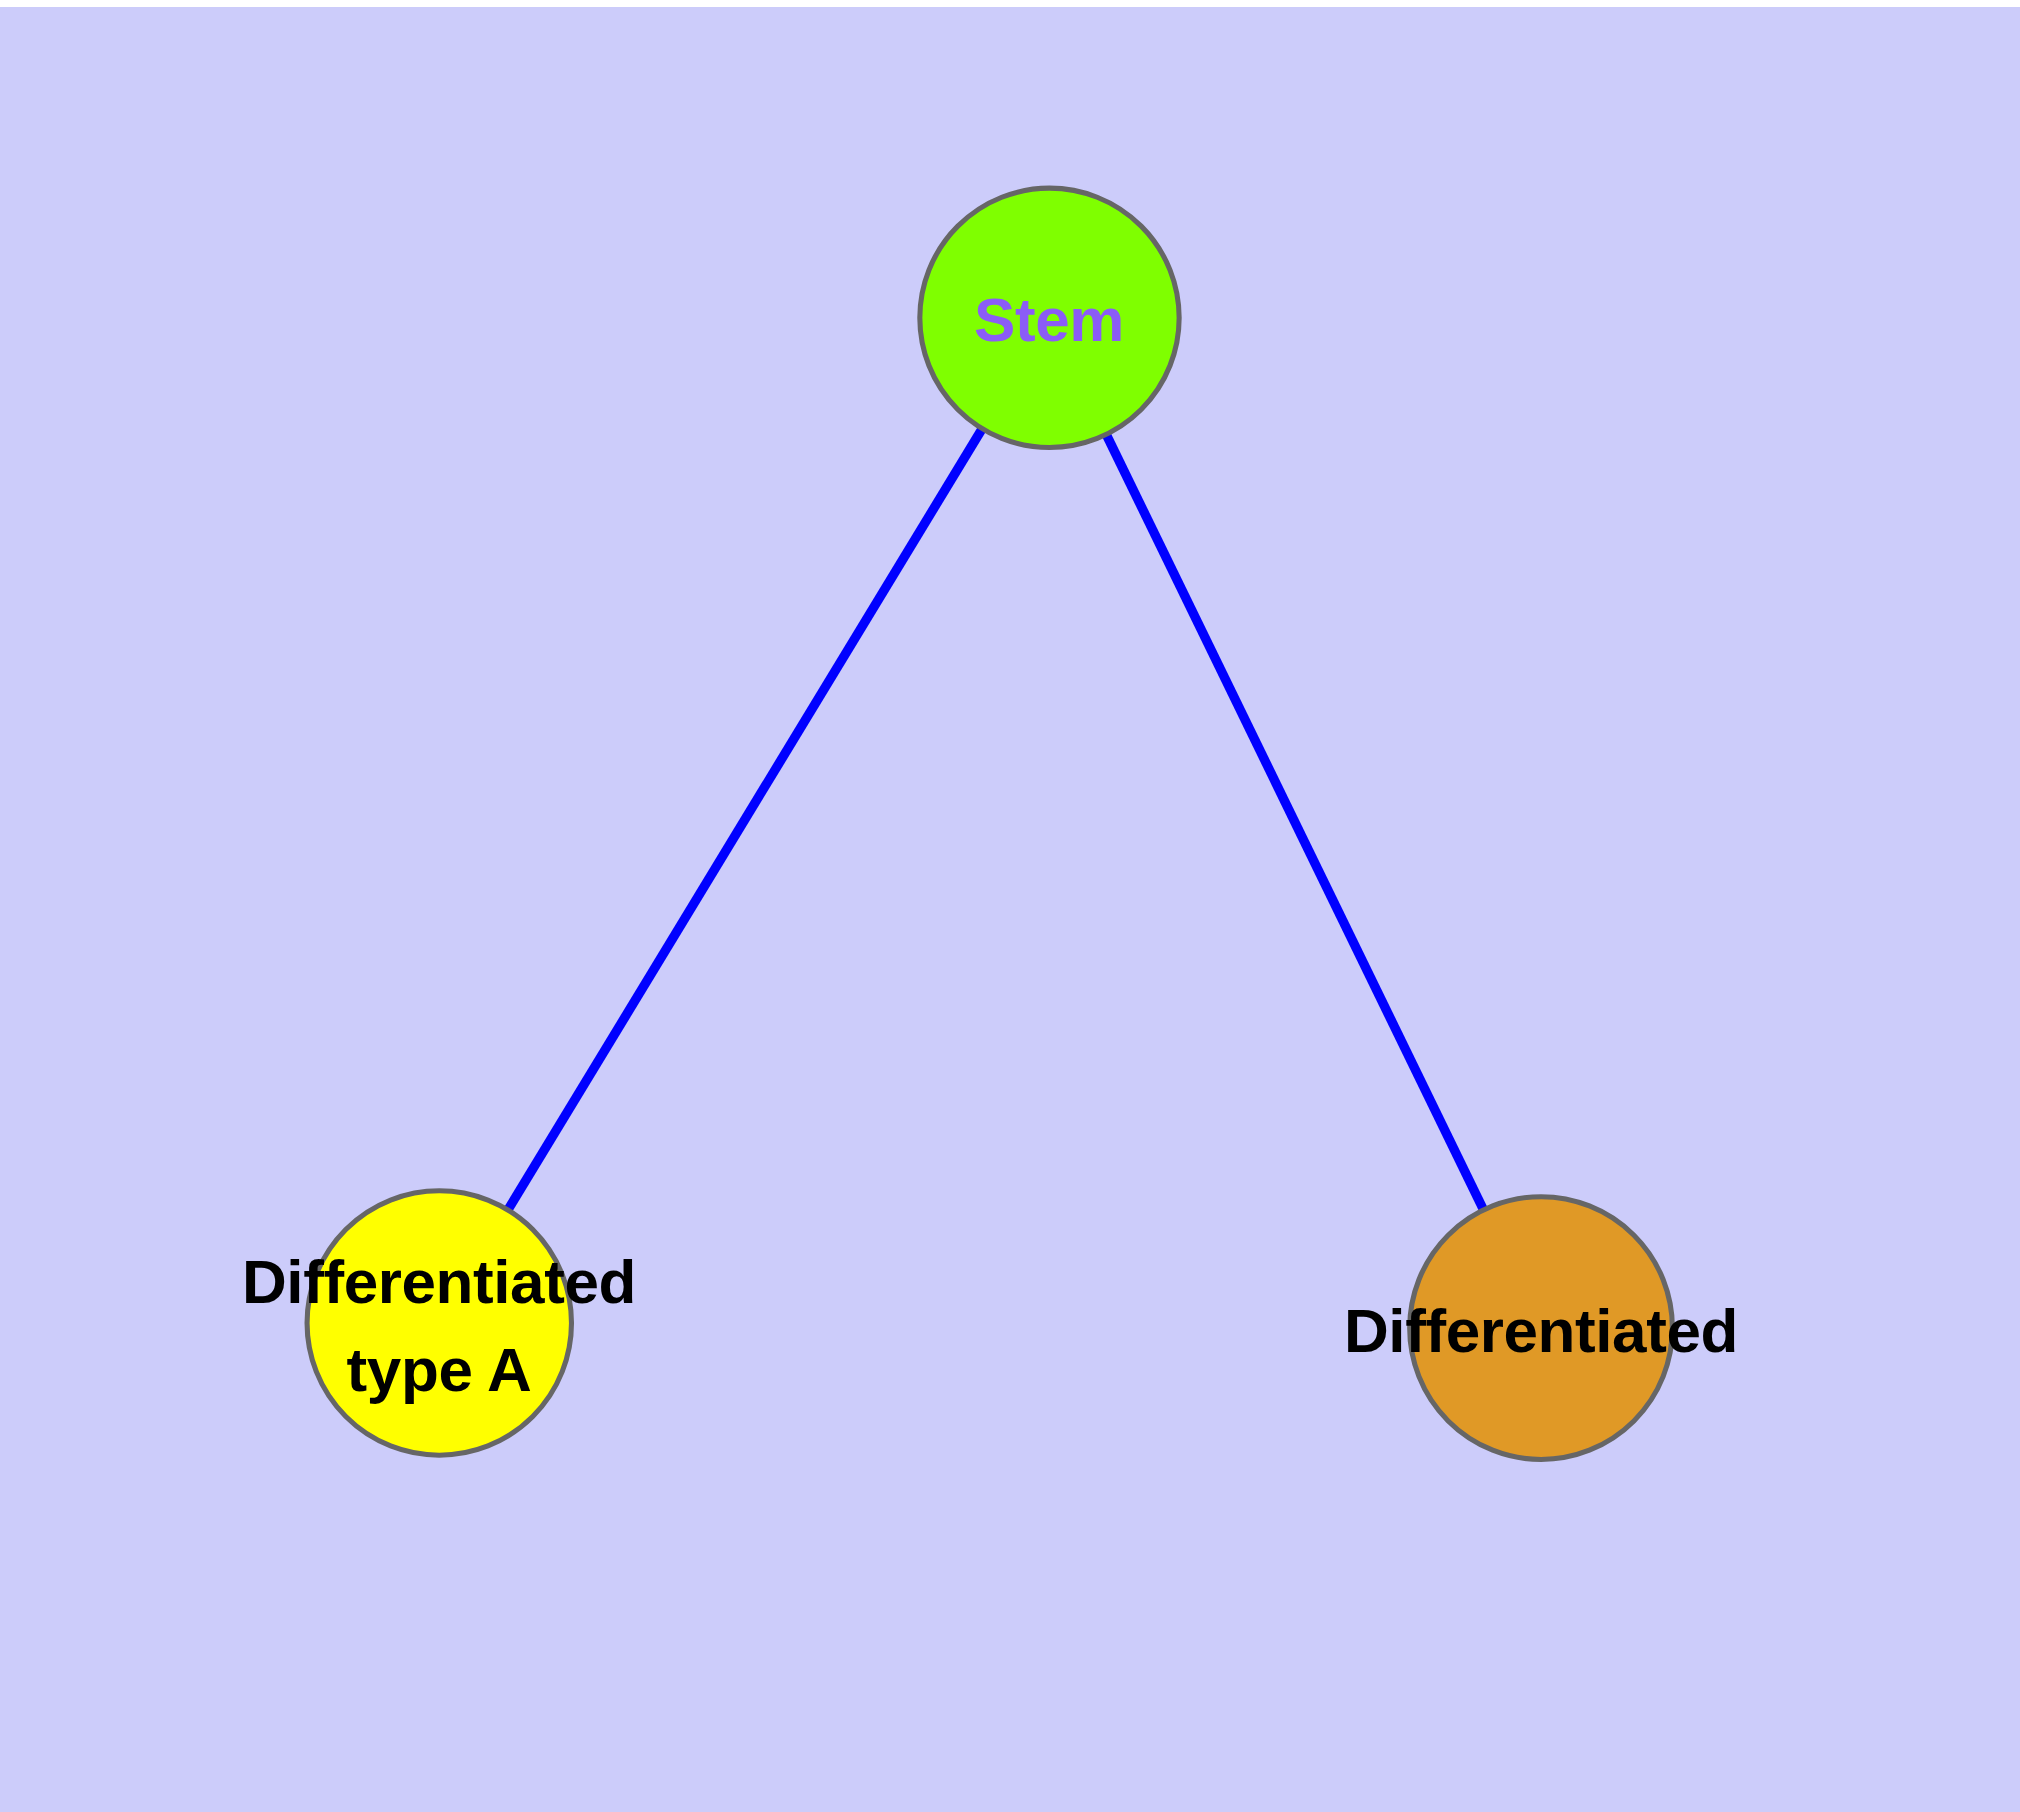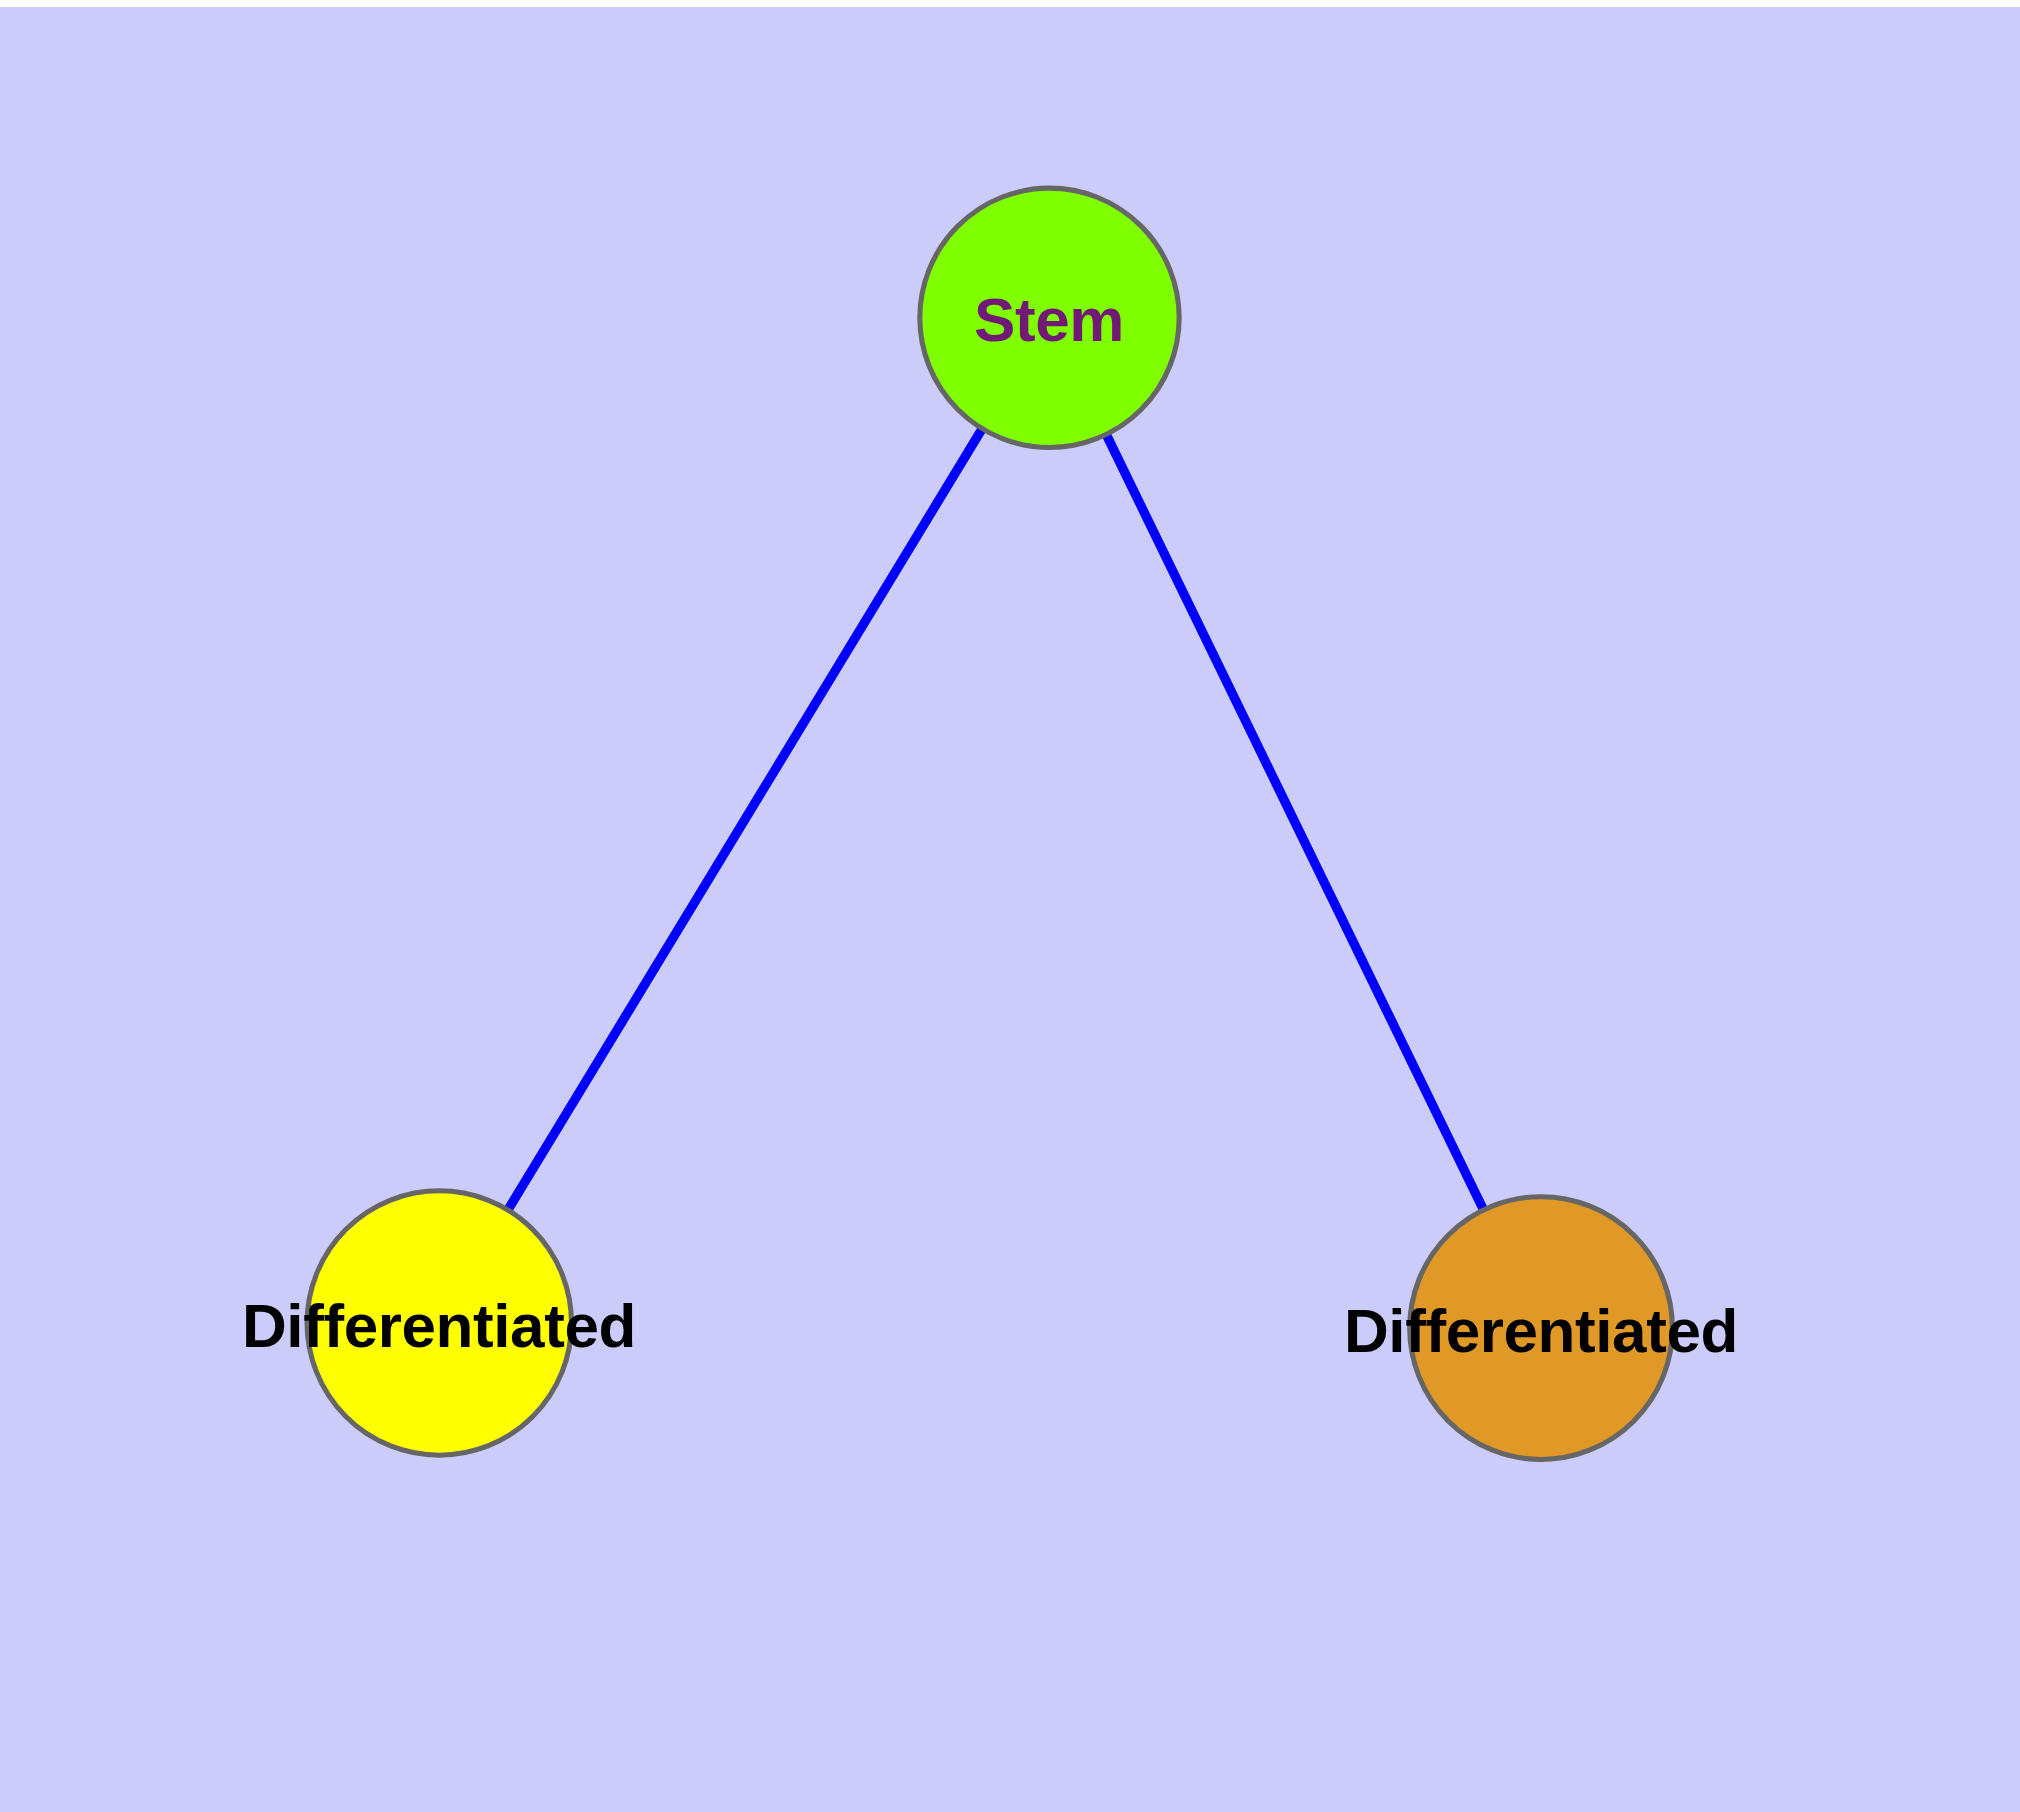--- a/index.html
+++ b/index.html
@@ -65,19 +65,19 @@
         <line class="edge-line" x1="1303.1922178373366" y1="508.98124769328456" x2="1751.932718835988" y2="1431.2203462974096" stroke="#0000ff" stroke-width="11"></line>
       </g>
     <g id="nodes-layer">
         <circle class="node-circle" cx="1238" cy="375" r="153" fill="#7fff00" stroke="#666666" stroke-width="6"></circle>
         <circle class="node-circle" cx="518" cy="1561" r="156" fill="#ffff00" stroke="#666666" stroke-width="6"></circle>
         <circle class="node-circle" cx="1818" cy="1567" r="155" fill="#e09926" stroke="#666666" stroke-width="6"></circle>
       </g>
   </svg>
 
   <div id="labels-layer">
-      <div class="node-label" style="left: 1049px; top: 320px; font-size: 62px; color: #701a75;"><span class="lbl-line">Stem</span></div>
-      <div class="node-label" style="left: 439px; top: 1326px; font-size: 62px; color: rgb(0, 0, 0);"><span class="lbl-line">Differentiated</span></div>
+      <div class="node-label" style="left: 1049px; top: 320px; font-size: 62px; color: #8b5cf6;"><span class="lbl-line">Stem</span></div>
+      <div class="node-label" style="left: 439px; top: 1326px; font-size: 62px; color: rgb(0, 0, 0);"><span class="lbl-line">Differentiated</span><span class="lbl-line">type A</span></div>
       <div class="node-label" style="left: 1541px; top: 1331px; font-size: 62px; color: rgb(0, 0, 0);"><span class="lbl-line">Differentiated</span></div>
     </div>
 
 </div>
 
 
 </body></html>

